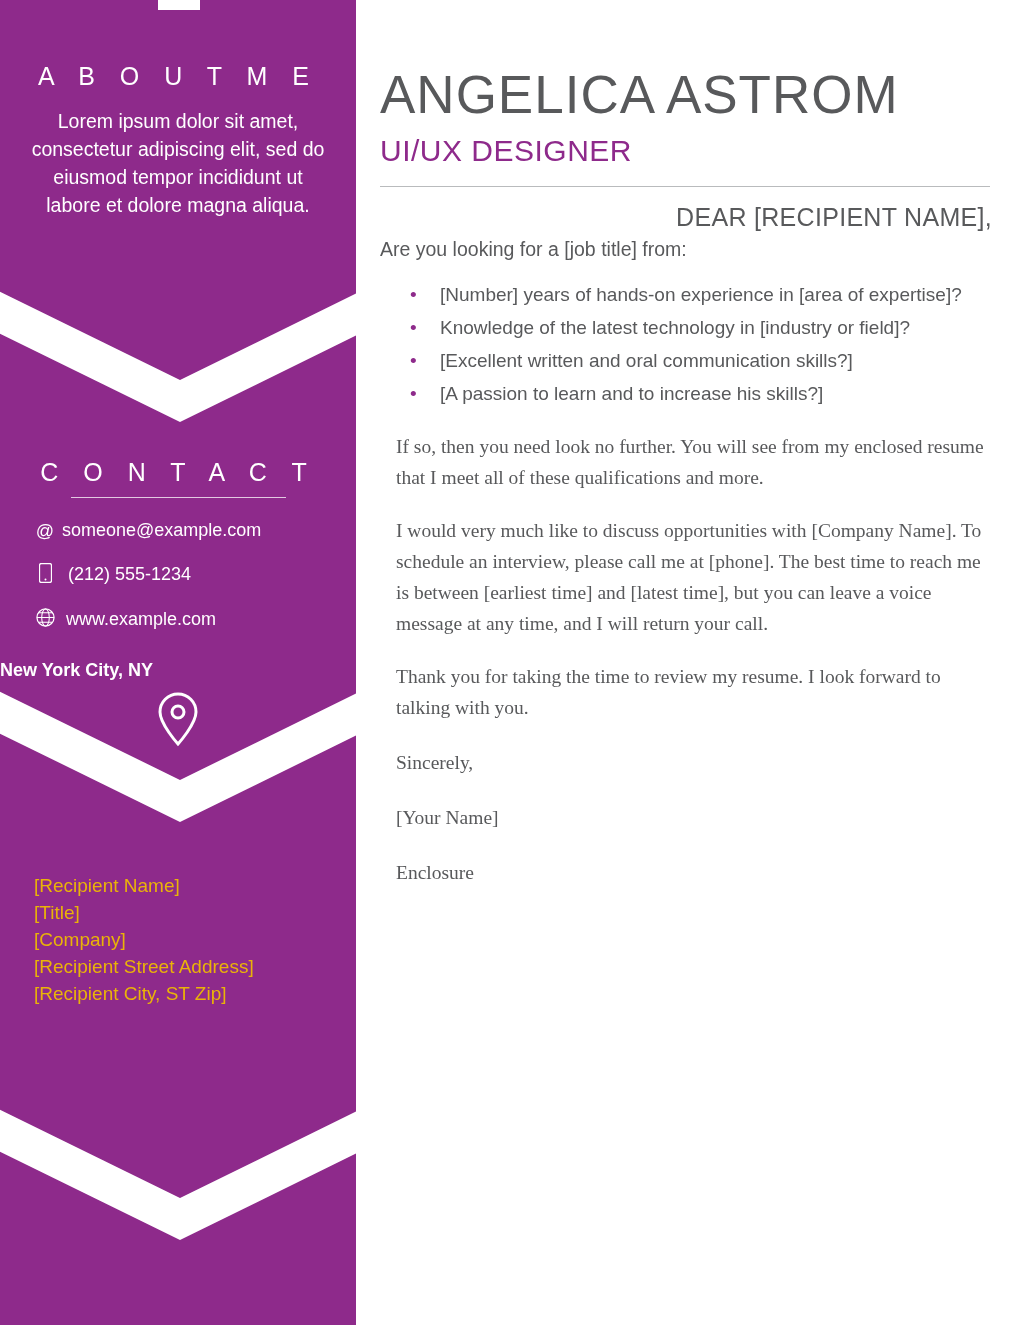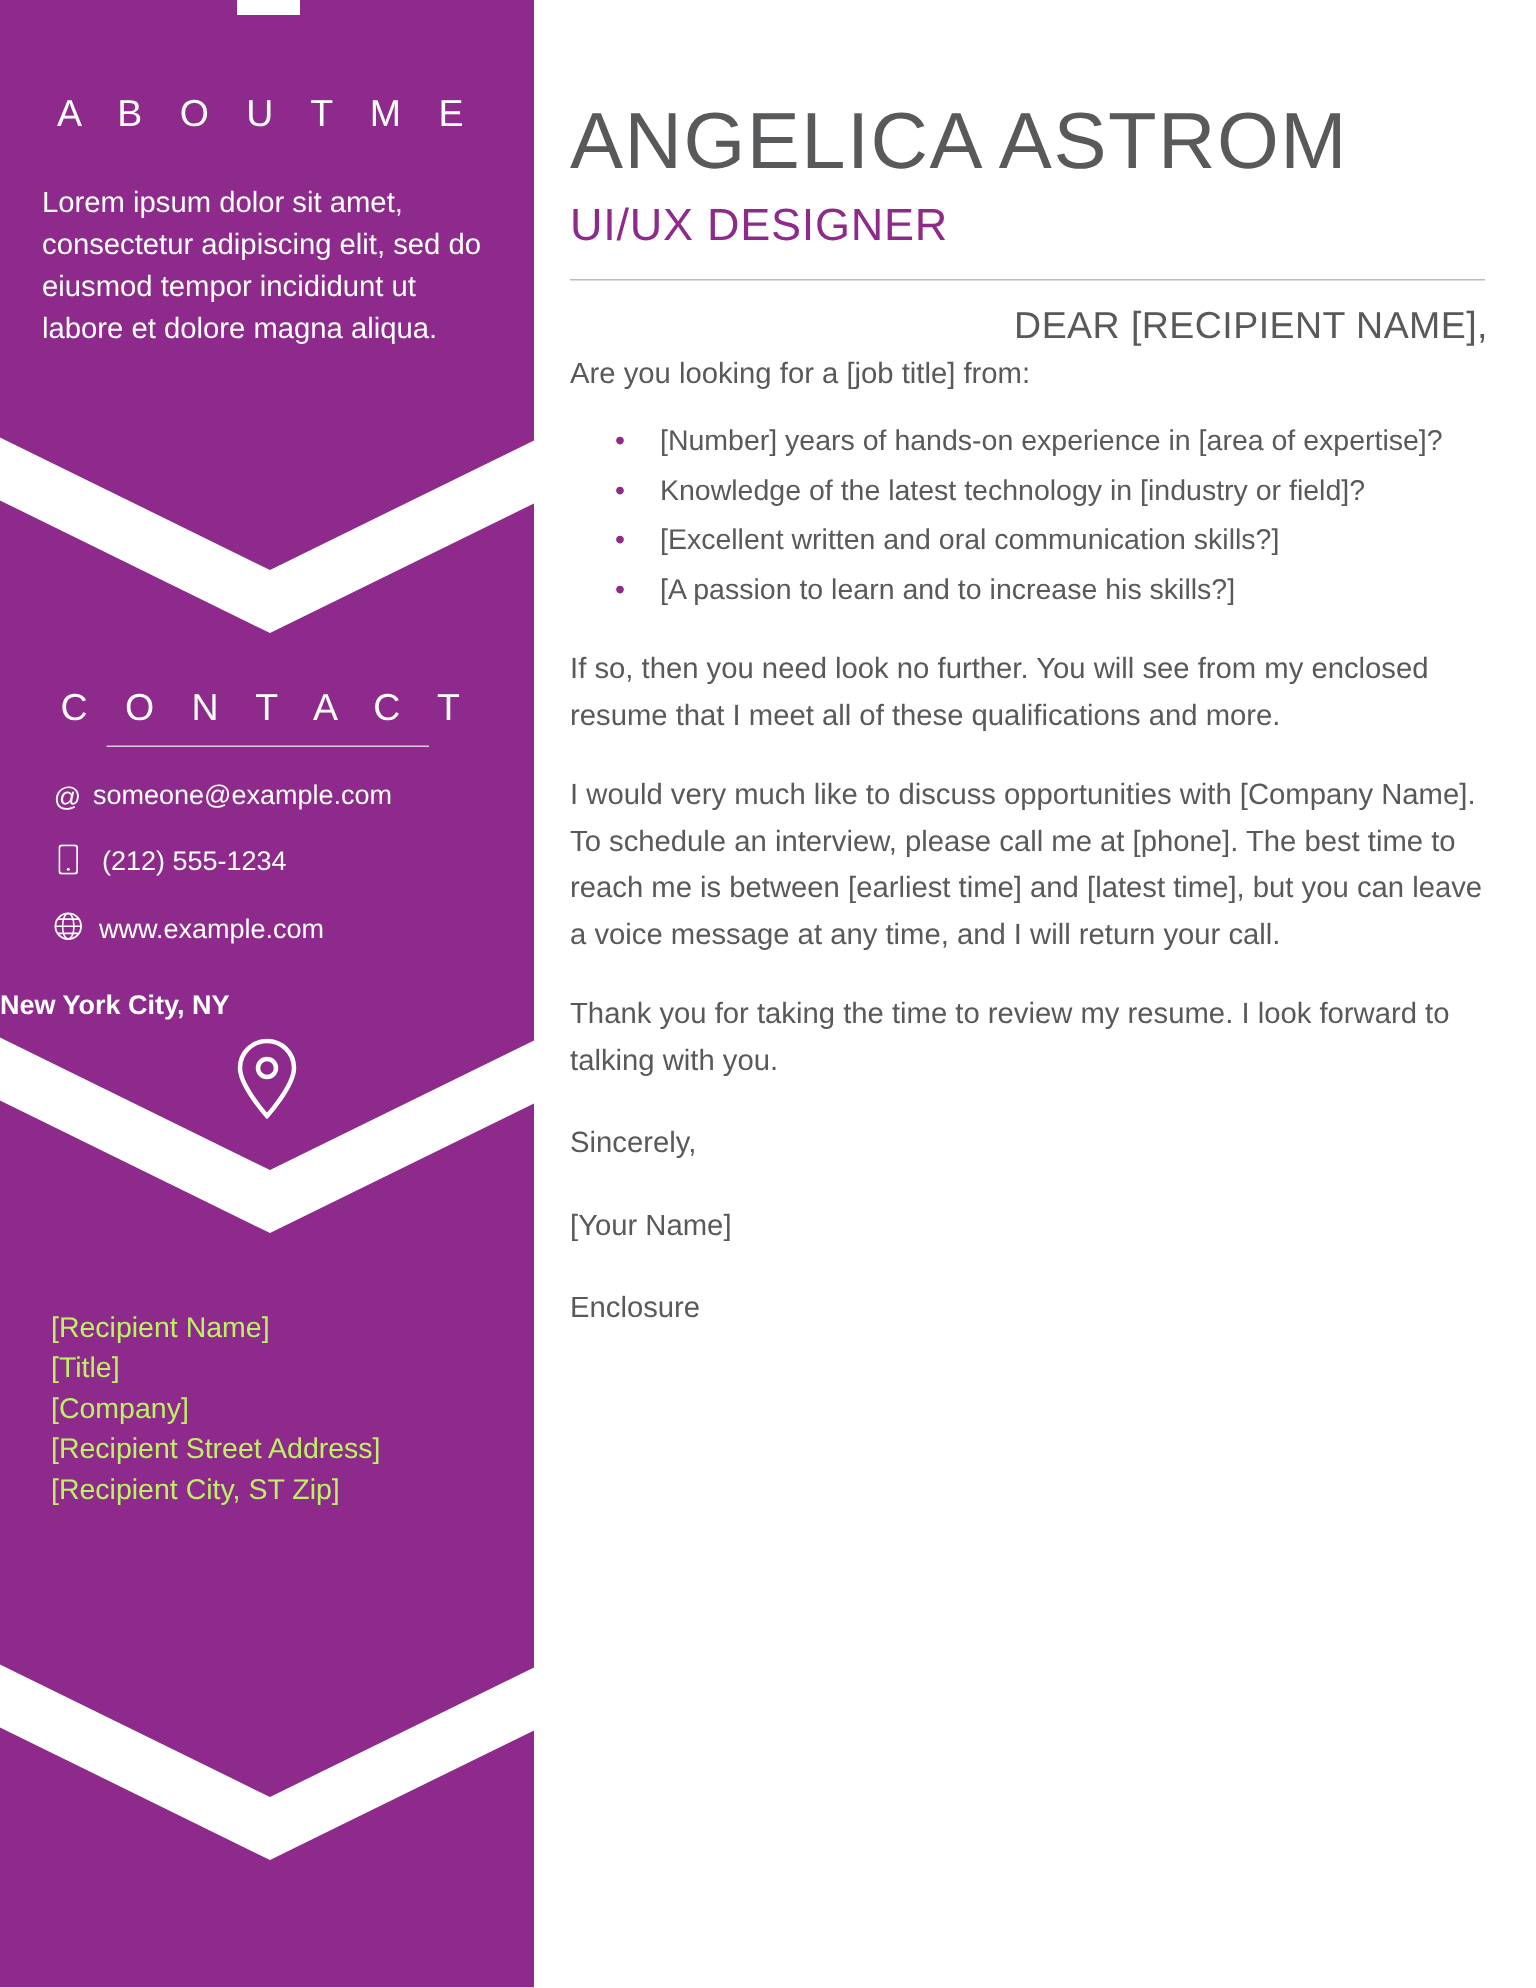--- a/index.html
+++ b/index.html
@@ -58,23 +58,23 @@
     margin: 10px auto 0 auto;
   }
 
   #about-block {
     position: absolute;
     top: 62px;
     left: 0;
     width: 356px;
   }
   #about-text {
-    margin: 30px auto 0 auto;
+    margin: 16px auto 0 auto;
     width: 300px;
-    text-align: left;
+    text-align: center;
     font-size: 19.5px;
     line-height: 28px;
     color: #ffffff;
   }
 
   #contact-block {
     position: absolute;
     top: 458px;
     left: 0;
     width: 356px;
@@ -110,21 +110,21 @@
     margin-top: 10px;
   }
 
   #recipient-block {
     position: absolute;
     top: 872px;
     left: 34px;
     width: 310px;
     font-size: 19px;
     line-height: 27px;
-    color: #bef264;
+    color: #eab308;
   }
 
   
   #main {
     position: absolute;
     left: 380px;
     top: 0;
     width: 612px;
     height: 1325px;
     color: #58595b;
@@ -181,22 +181,23 @@
     content: "\2022";
     position: absolute;
     left: -22px;
     top: 0;
     color: #8e2a8b;
     font-size: 19px;
   }
   .para {
     font-size: 19.5px;
     line-height: 31px;
-    margin: 22px 0 0 0;
-    color: #58595b;
+    margin: 22px 0 0 16px;
+    color: #58595b;
+    font-family: Liberation Serif, serif;
   }
   .para.tight { margin-top: 24px; }
 </style>
 </head>
 <body>
 
 <div id="sidebar">
 
   <div class="chevron" style="top:272px;">
     <svg width="440" height="150" viewBox="0 0 440 150">

